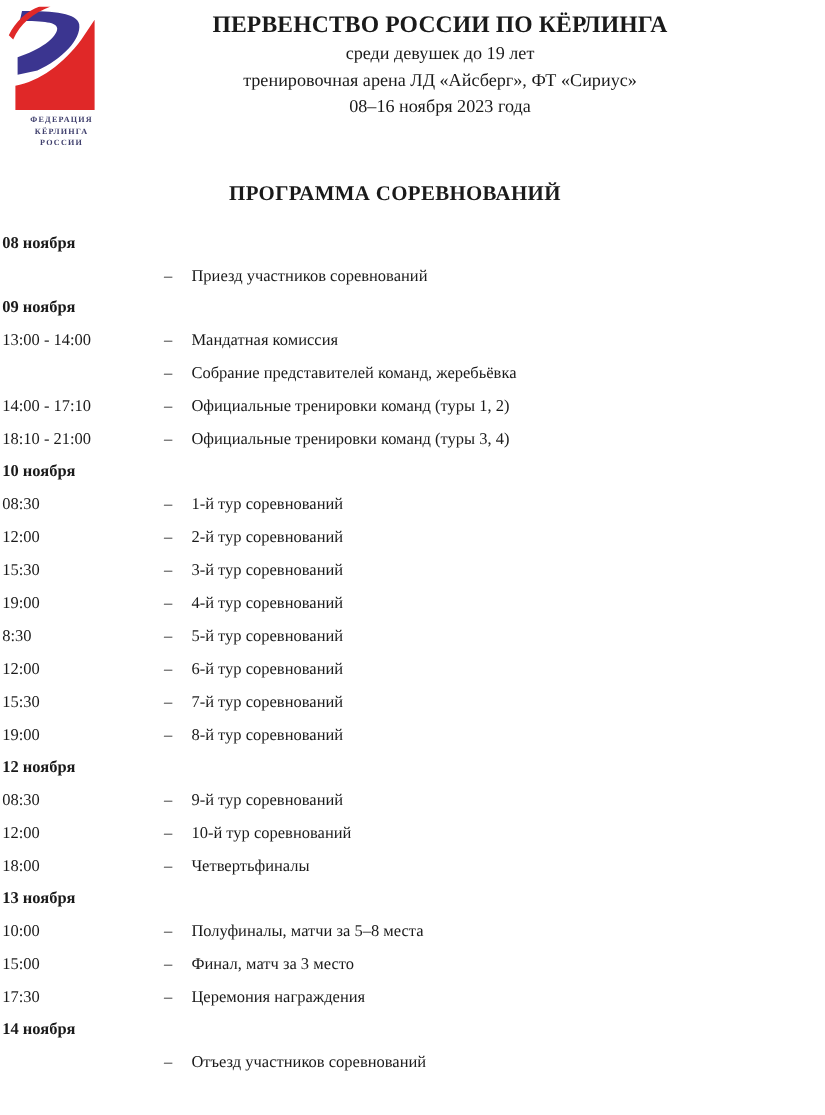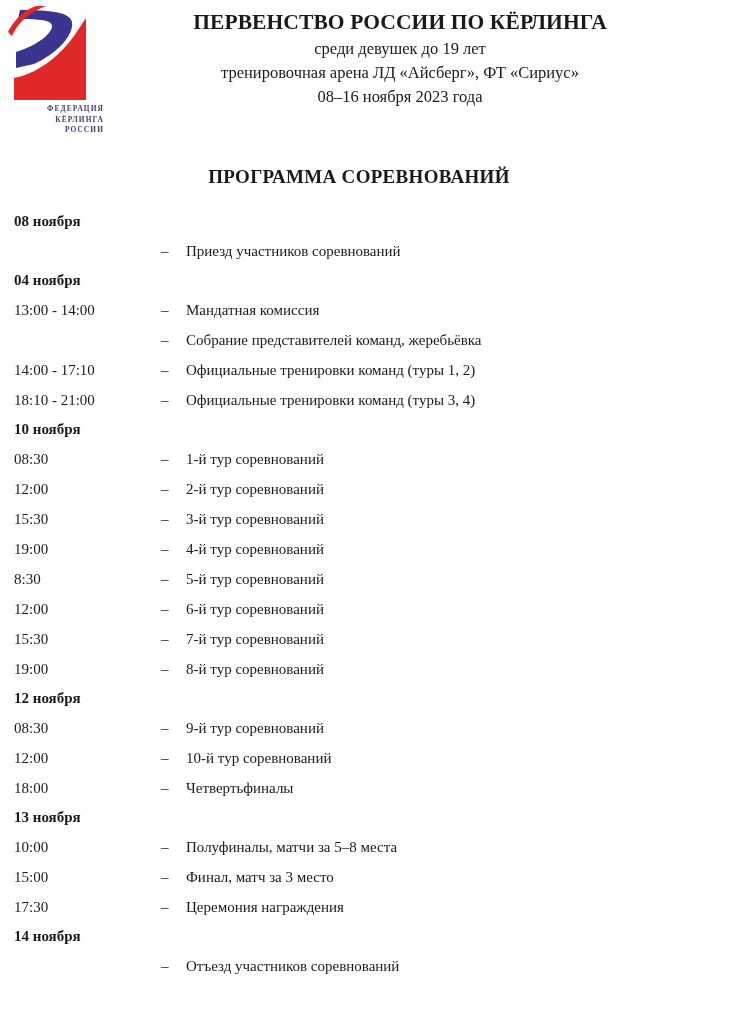--- a/index.html
+++ b/index.html
@@ -35,21 +35,21 @@
     position: relative;
     width: 112px;
     height: 96px;
   }
   .logo-mark svg { display: block; }
   .logo-caption {
     position: absolute;
     left: 2px;
     top: 98px;
     width: 96px;
-    text-align: right;
+    text-align: center;
     font-family: "Liberation Serif", "DejaVu Serif", serif;
     font-weight: 700;
     font-size: 7.4px;
     line-height: 10.5px;
     letter-spacing: 1.1px;
     color: #41416e;
   }
   .logo-caption div { white-space: nowrap; }
 
   .title-block {
@@ -87,21 +87,21 @@
     font-size: 19px;
     font-weight: 700;
     letter-spacing: 0.3px;
     margin-top: 18px;
     margin-right: 32px;
   }
 
   
   .schedule {
     margin-top: 19px;
-    padding-left: 14px;
+    padding-left: 2px;
   }
   .day-header {
     font-size: 15px;
     font-weight: 700;
     line-height: 29px;
     white-space: nowrap;
   }
   .row {
     display: flex;
     align-items: baseline;
@@ -158,21 +158,21 @@
 
 <div class="program-heading">ПРОГРАММА СОРЕВНОВАНИЙ</div>
 
 <div class="schedule">
     <div class="day-header">08 ноября</div>
     <div class="row">
       <span class="time"></span>
       <span class="dash">–</span>
       <span class="desc">Приезд участников соревнований</span>
     </div>
-    <div class="day-header">04 ноября</div>
+    <div class="day-header">09 ноября</div>
     <div class="row">
       <span class="time">13:00 - 14:00</span>
       <span class="dash">–</span>
       <span class="desc">Мандатная комиссия</span>
     </div>
     <div class="row">
       <span class="time"></span>
       <span class="dash">–</span>
       <span class="desc">Собрание представителей команд, жеребьёвка</span>
     </div>

